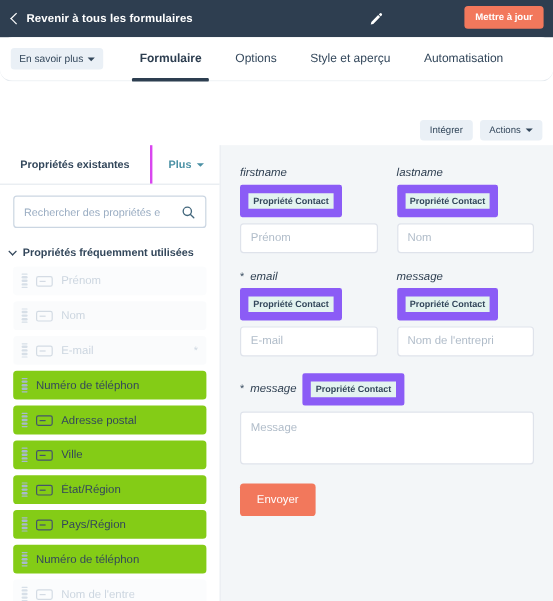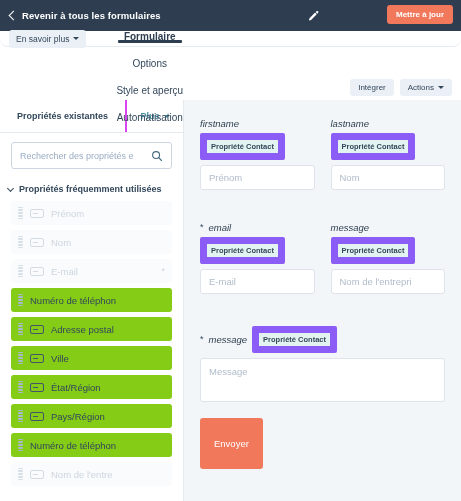--- a/index.html
+++ b/index.html
@@ -33,30 +33,30 @@
   }
   .btn-update {
     position: absolute; right: 8px; top: 5px;
     background: #f2785c; color: #fff; font-size: 8px; font-weight: bold;
     border: none; border-radius: 3px; padding: 5px 9px; cursor: pointer;
     white-space: nowrap;
   }
 
   
   .tabsrow {
-    height: 16px; background: #fff; border-bottom: 1px solid #e5eaef;
+    height: 37px; background: #fff; border-bottom: 1px solid #e5eaef;
     display: flex; align-items: center; position: relative; flex: 0 0 auto; border-radius: 10px;
   }
   .btn-learn {
     background: #eaf0f6; color: #33475b; font-size: 8.5px;
     border: none; border-radius: 3px; padding: 4px 7px; margin-left: 9px;
     display: flex; align-items: center; gap: 4px; cursor: pointer;
   }
   .caret { width: 0; height: 0; border-left: 3px solid transparent; border-right: 3px solid transparent; border-top: 3.5px solid currentColor; }
-  .maintabs { display: flex; align-items: center; gap: 16px; margin-left: 16px; height: 100%; flex-direction: column; }
+  .maintabs { display: flex; align-items: center; gap: 0; margin-left: 16px; height: 100%; }
   .mtab {
     font-size: 10px; color: #33475b; padding: 0 14px; height: 100%;
     display: flex; align-items: center; cursor: pointer; position: relative;
   }
   .mtab.active { font-weight: bold; color: #2d3e50; }
   .mtab.active::after {
     content: ""; position: absolute; left: 8px; right: 8px; bottom: -1px;
     height: 3px; background: #2d3e50; border-radius: 1px;
   }
 
@@ -108,42 +108,42 @@
   .fieldicon { width: 14px; height: 9px; border: 1.3px solid #44546b; border-radius: 2px; position: relative; flex: 0 0 auto; }
   .fieldicon::before { content: ""; position: absolute; left: 2px; top: 3px; width: 5px; height: 1.3px; background: #44546b; }
   .prop-item.faded .fieldicon { border-color: #9fb0c3; }
   .prop-item.faded .fieldicon::before { background: #9fb0c3; }
   .prop-label { font-size: 9.5px; color: #33475b; white-space: nowrap; overflow: hidden; }
   .prop-item.faded .prop-label { color: #8fa4ba; }
   .req-star { margin-left: auto; font-size: 9px; color: #8fa4ba; }
 
   
   .canvas { flex: 1 1 auto; background: #f3f6f8; padding: 18px 16px 0 16px; overflow: hidden; }
-  .row2 { display: flex; gap: 16px; margin-bottom: 32px; }
+  .row2 { display: flex; gap: 16px; margin-bottom: 14px; }
   .fld { flex: 1 1 0; min-width: 0; }
   .fld-head { display: flex; align-items: center; gap: 5px; margin-bottom: 4px; }
   .star { font-size: 9px; color: #33475b; line-height: 1; }
   .fld-name { font-size: 9.5px; font-style: italic; color: #2d3e50; font-weight: 500; }
   .badge {
     display: inline-block; font-size: 7.5px; font-weight: bold; color: #33475b;
     background: #e3f3f0; border: 7px solid #8b5cf6; border-radius: 2px; padding: 2px 4px;
     white-space: nowrap;
   }
   .badge-row { margin-bottom: 5px; }
   .inp {
     height: 25px; background: #fff; border: 1px solid #dfe3eb; border-radius: 3px;
     display: flex; align-items: center; padding: 0 8px;
     font-size: 9.5px; color: #b0bcc9; white-space: nowrap; overflow: hidden;
   }
   .inp.area { height: 44px; align-items: flex-start; padding-top: 7px; }
   .msgrow { margin-bottom: 16px; }
   .msgrow .fld-head { margin-bottom: 5px; }
   .btn-submit {
     background: #f2785c; color: #fff; font-size: 9.5px; border: none;
-    border-radius: 3px; padding: 20px 14px; cursor: pointer;
+    border-radius: 3px; padding: 8px 14px; cursor: pointer;
   }
 </style>
 </head>
 <body>
 
 <div class="app">
 
   <div class="topnav">
     <div class="back-link">
       <span class="chev-left"></span>

